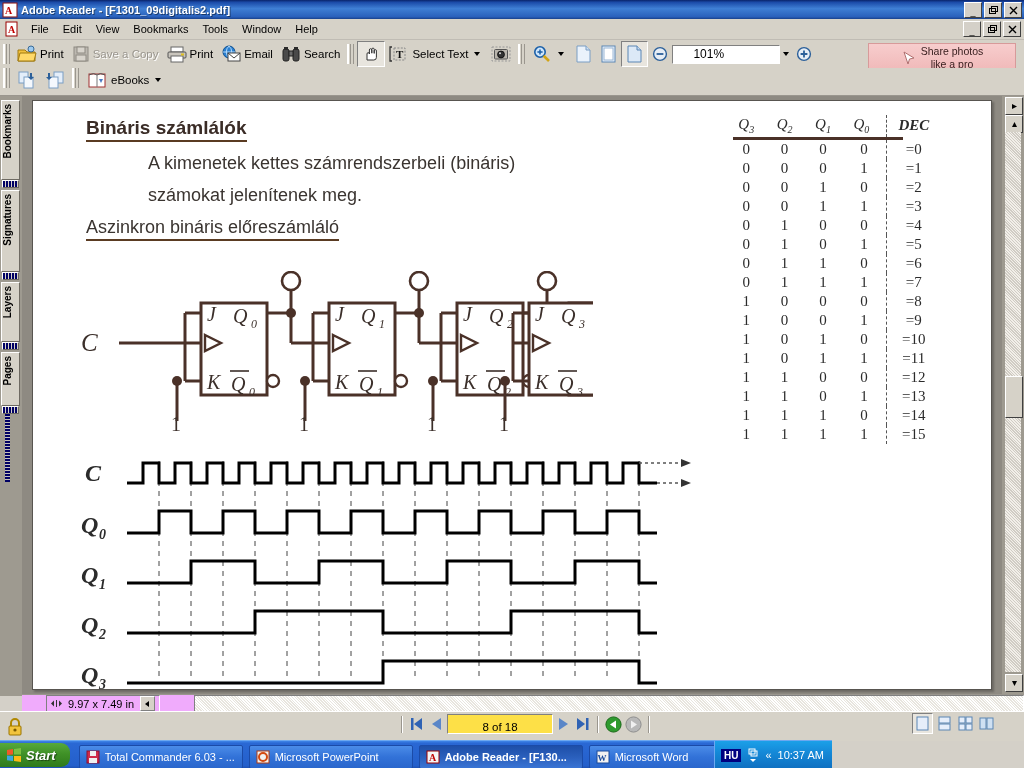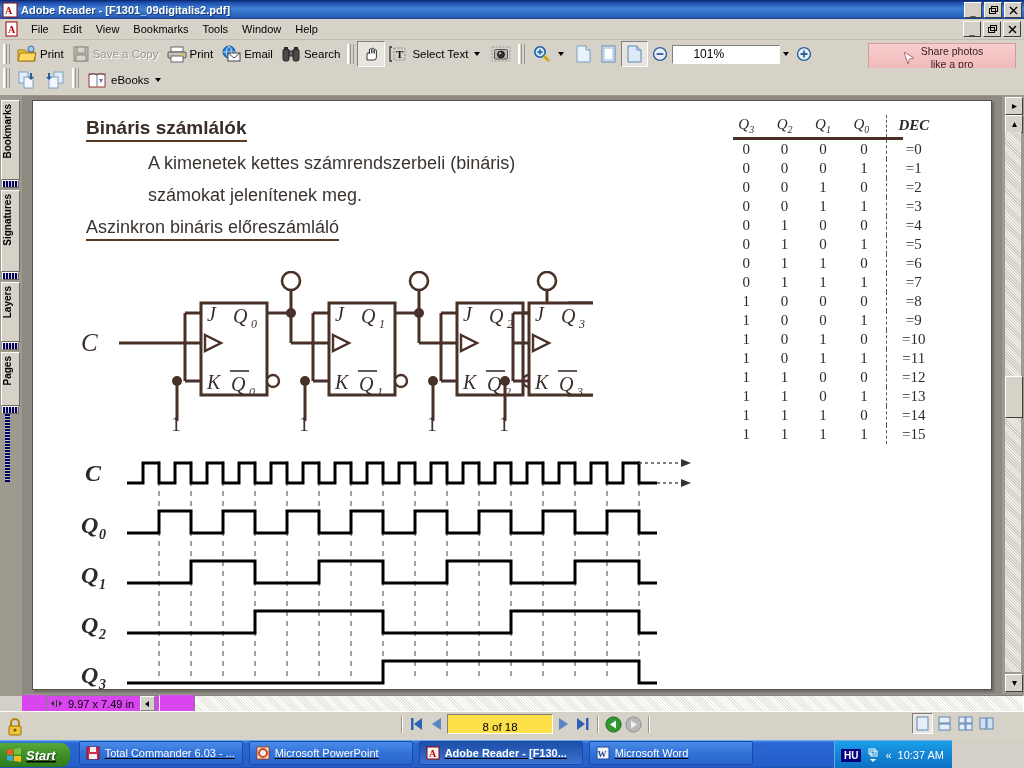--- a/index.html
+++ b/index.html
@@ -97,21 +97,21 @@
 
   
   .vscroll{position:absolute;left:1002px;top:96px;width:22px;height:598px;
      background:#9e9a90;}
   .sbtn{width:16px;height:16px;background:#d6d2c8;border:1px solid;
      border-color:#fff #404040 #404040 #fff;display:flex;align-items:center;justify-content:center;}
   .vthumb{position:absolute;left:3px;width:16px;background:#d6d2c8;
      border:1px solid;border-color:#fff #404040 #404040 #fff;}
 
   
-  .docbottom{position:absolute;left:22px;top:694px;width:1002px;height:17px;background:#d946ef;
+  .docbottom{position:absolute;left:22px;top:694px;width:1002px;height:17px;background:#f0abfc;
      border-top:1px solid #9a968e;display:flex;align-items:center;gap:32px;}
   .sizebox{display:flex;align-items:center;height:15px;border:1px solid;
      border-color:#808080 #fff #fff #808080;margin-left:24px;padding:0 4px;gap:6px;}
   .hscroll{flex:1;height:15px;margin-left:2px;
      background:
        repeating-linear-gradient(45deg,#e8e5de 0 1px,#fff 1px 2px);
      border:1px solid;border-color:#808080 #fff #fff #808080;}
 
   
   .statusbar{position:absolute;left:0;top:711px;width:1024px;height:29px;
@@ -119,24 +119,24 @@
   .navgroup{position:absolute;left:398px;top:714px;display:flex;align-items:center;gap:3px;}
   .pagebox{width:104px;height:18px;background:#fde047;border:1px solid;
      border-color:#808080 #fff #fff #808080;display:flex;align-items:flex-end;
      justify-content:center;font-size:11.5px;color:#000;}
   .vsep{width:1px;height:17px;background:#9a968e;border-right:1px solid #fff;margin:0 3px;}
   .viewgroup{position:absolute;right:28px;top:713px;display:flex;align-items:center;gap:2px;}
   .vbtn{width:19px;height:19px;display:flex;align-items:center;justify-content:center;}
   .vbtn.sel{border:1px solid;border-color:#808080 #fff #fff #808080;background:#e8e5de;}
 
   
-  .taskbar{position:absolute;left:0;top:740px;width:952px;height:28px;
+  .taskbar{position:absolute;left:0;top:740px;width:832px;height:28px;
      background:linear-gradient(to bottom,#3f86e8 0%,#2a68d4 8%,#245fcb 88%,#1c4ba8 100%);
-     display:flex;align-items:flex-start;
-     border-top:1px solid #6ca8f0;text-decoration:underline;}
+     display:flex;align-items:flex-end;
+     border-top:1px solid #6ca8f0;}
   .startbtn{
      height:24px;margin:2px 6px 2px 0;padding:0 14px 0 6px;
      background:linear-gradient(to bottom,#57a93c 0%,#3f9127 45%,#2f7a1c 100%);
      border-radius:0 9px 9px 0;
      display:flex;align-items:center;gap:4px;
      color:#fff;font-weight:bold;font-size:13px;font-style:italic;
      text-shadow:1px 1px 1px rgba(0,0,0,.5);}
   .taskitem{
      height:22px;margin:0 3px;padding:0 6px;min-width:150px;max-width:178px;
      background:linear-gradient(to bottom,#4b8ce8 0%,#3272d8 50%,#2a66cc 100%);

